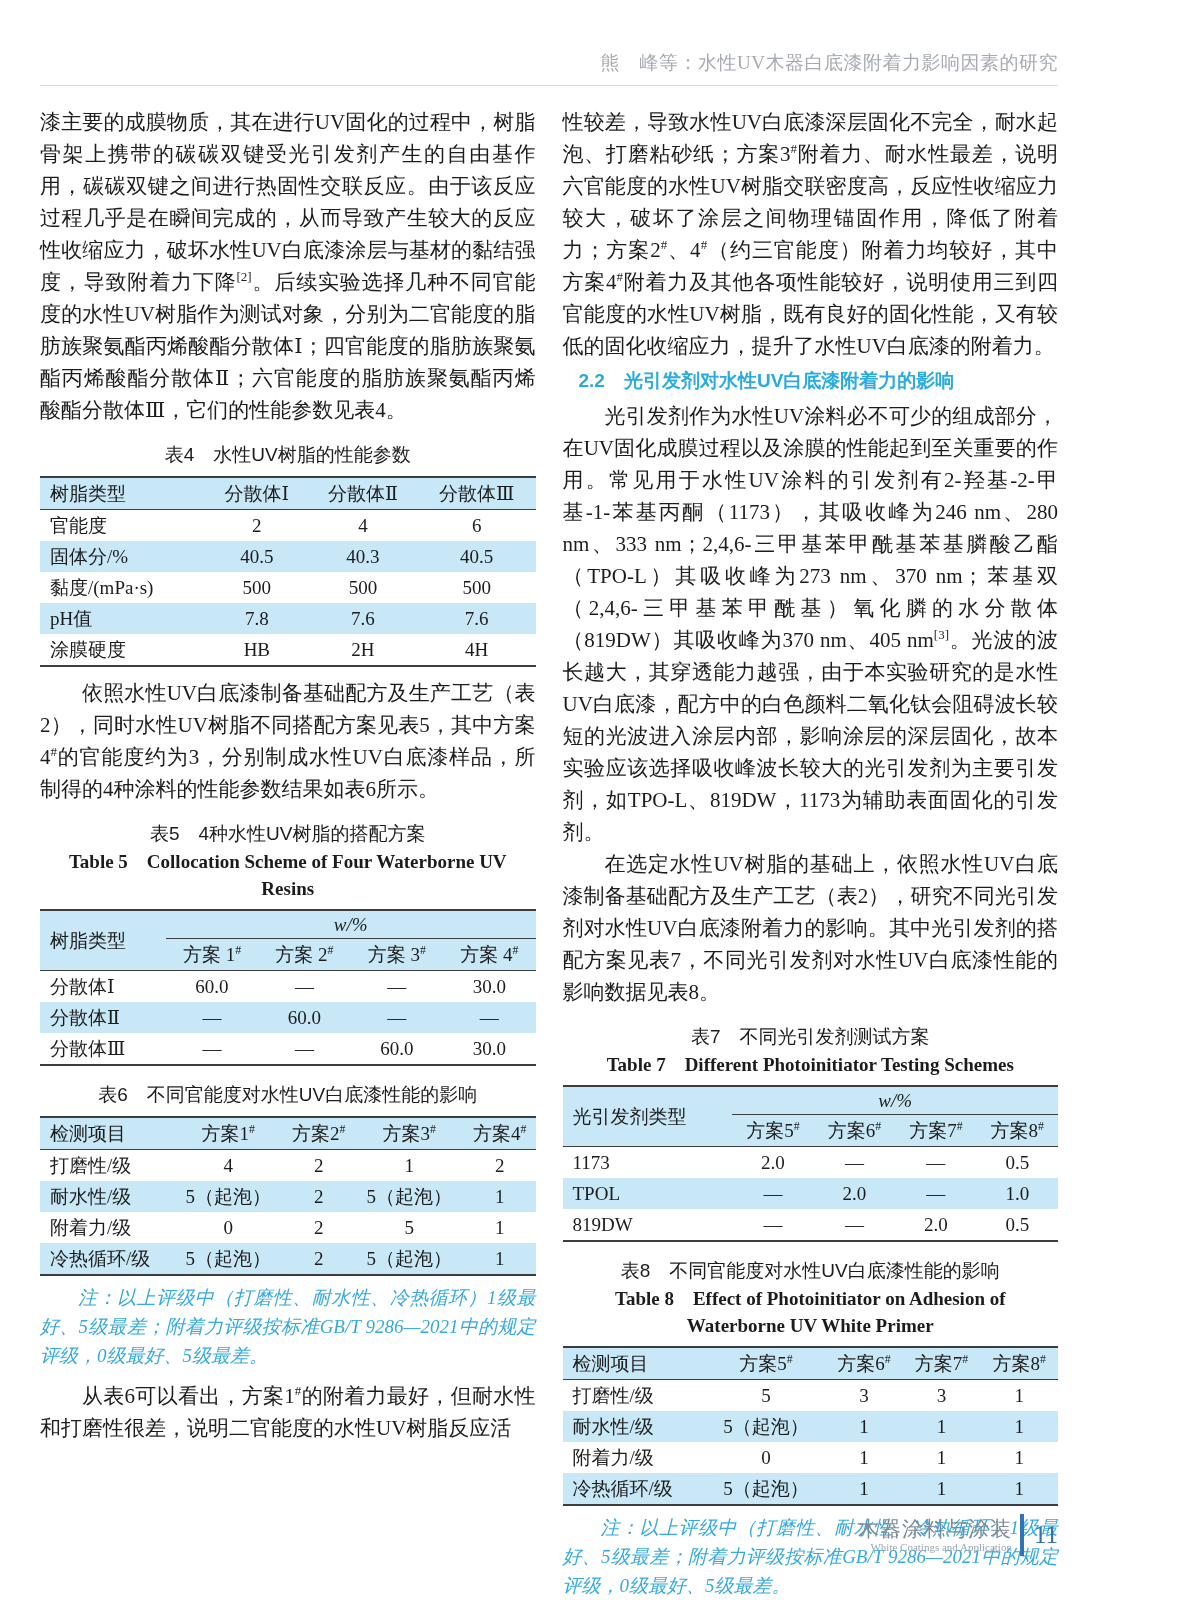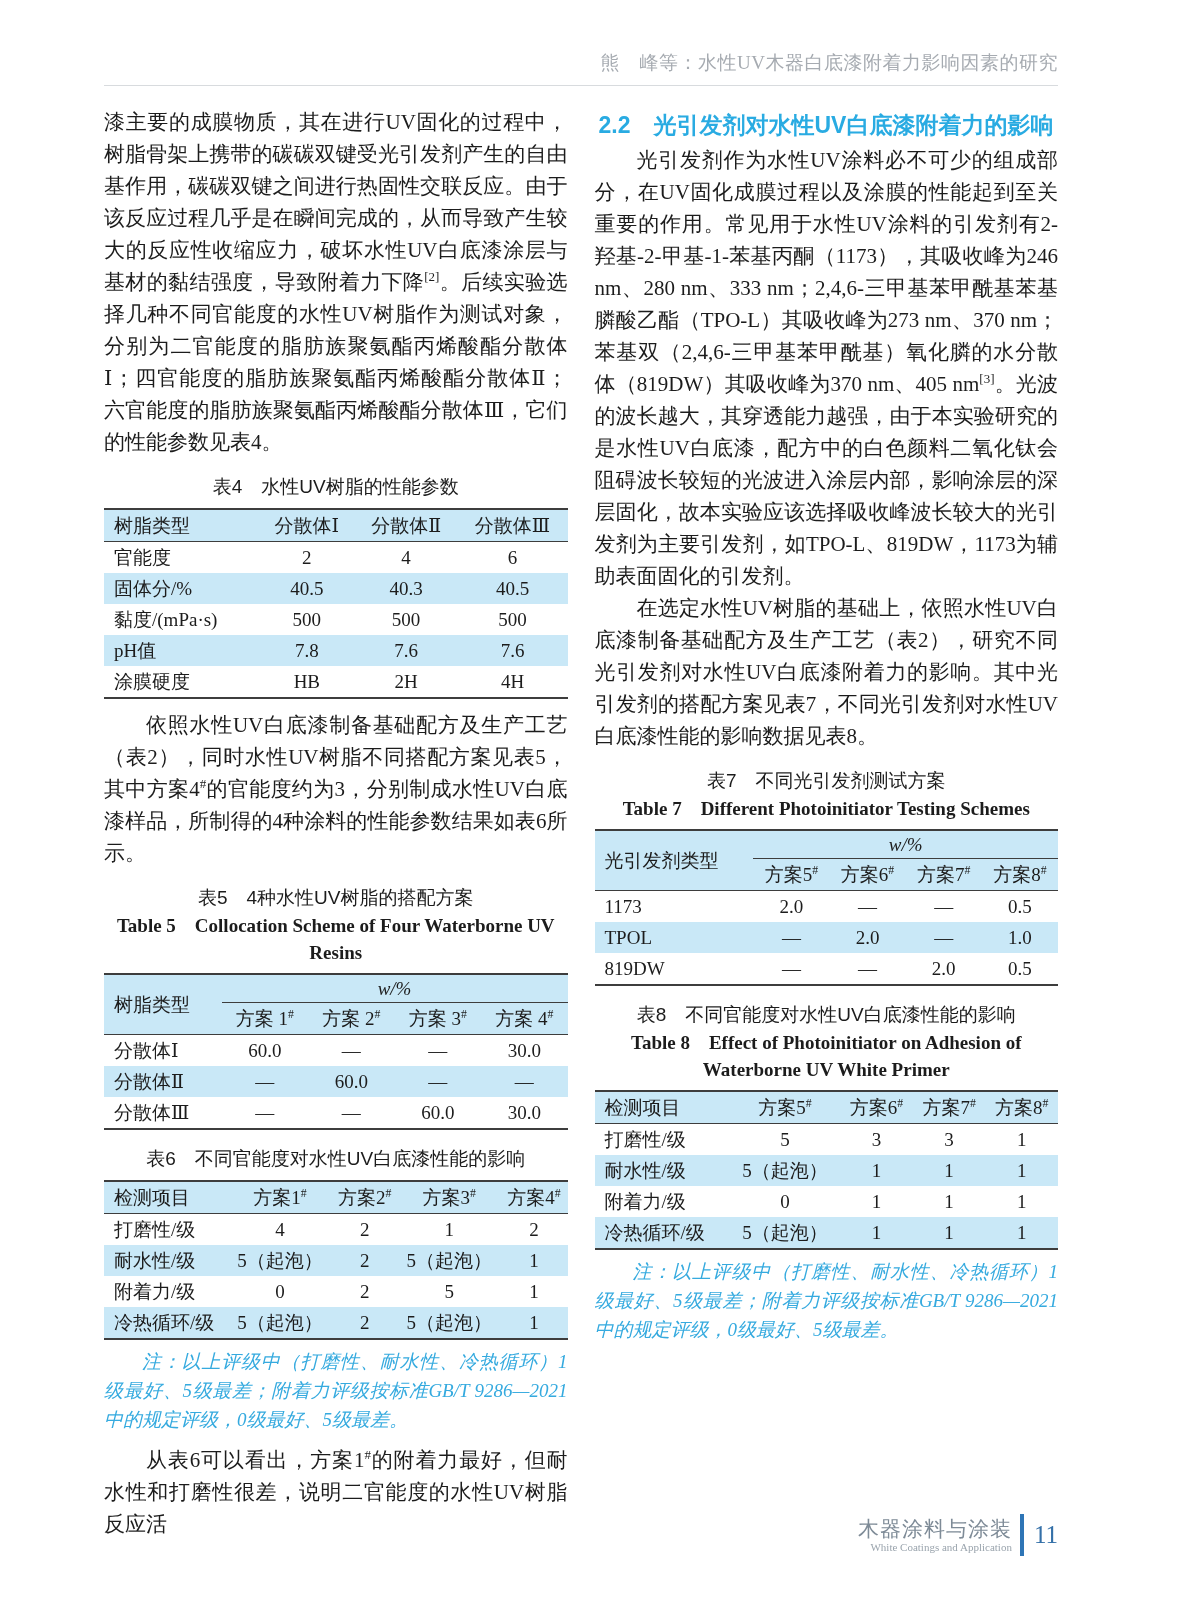--- a/index.html
+++ b/index.html
@@ -6,21 +6,21 @@
   html, body { margin: 0; padding: 0; background: #ffffff; }
   .page {
     position: relative;
     width: 1178px;
     height: 1600px;
     margin: 0 auto;
     background: #ffffff;
     overflow: hidden;
     font-family: "Liberation Serif", "DejaVu Serif", serif;
     color: var(--text, #1c1c1c);
-    padding: 0 120px 0 104px;
+    padding: 0 120px 0 40px;
   }
   
   .running-head-wrap {
     padding-top: 50px;
     padding-bottom: 9px;
     border-bottom: 1px solid var(--rule, #d8dbde);
     text-align: right;
   }
   .running-head {
     color: var(--header-gray, #a6abb1);
@@ -39,23 +39,23 @@
   }
   p.body.indent { text-indent: 2em; }
   p.body.follow { margin-top: 10px; }
 
   sup { font-size: 0.62em; vertical-align: super; line-height: 0; }
 
   .section-heading {
     color: var(--accent, #29abe2);
     font-family: "Liberation Sans", "DejaVu Sans", sans-serif;
     font-weight: bold;
-    font-size: 23px;
+    font-size: 19px;
     line-height: 32px;
-    margin: 3px 4px 3px;
+    margin: 3px 16px 3px;
   }
 
   .tbl-caption { text-align: center; margin: 14px 6px 7px; }
   .tbl-caption .zh {
     font-family: "Liberation Sans", "DejaVu Sans", sans-serif;
     font-weight: normal;
     font-size: 19px;
     line-height: 29px;
   }
   .tbl-caption .en {
@@ -267,20 +267,21 @@
             </tr>
           </tbody>
         </table>
 
       <p class="note">注：以上评级中（打磨性、耐水性、冷热循环）1级最好、5级最差；附着力评级按标准GB/T 9286—2021中的规定评级，0级最好、5级最差。</p>
 
       <p class="body indent follow">从表6可以看出，方案1<sup>#</sup>的附着力最好，但耐水性和打磨性很差，说明二官能度的水性UV树脂反应活</p>
     </div>
 
     <div class="col">
+      <p class="body">性较差，导致水性UV白底漆深层固化不完全，耐水起泡、打磨粘砂纸；方案3<sup>#</sup>附着力、耐水性最差，说明六官能度的水性UV树脂交联密度高，反应性收缩应力较大，破坏了涂层之间物理锚固作用，降低了附着力；方案2<sup>#</sup>、4<sup>#</sup>（约三官能度）附着力均较好，其中方案4<sup>#</sup>附着力及其他各项性能较好，说明使用三到四官能度的水性UV树脂，既有良好的固化性能，又有较低的固化收缩应力，提升了水性UV白底漆的附着力。</p>
 
       <h3 class="section-heading">2.2　光引发剂对水性UV白底漆附着力的影响</h3>
 
       <p class="body indent">光引发剂作为水性UV涂料必不可少的组成部分，在UV固化成膜过程以及涂膜的性能起到至关重要的作用。常见用于水性UV涂料的引发剂有2-羟基-2-甲基-1-苯基丙酮（1173），其吸收峰为246 nm、280 nm、333 nm；2,4,6-三甲基苯甲酰基苯基膦酸乙酯（TPO-L）其吸收峰为273 nm、370 nm；苯基双（2,4,6-三甲基苯甲酰基）氧化膦的水分散体（819DW）其吸收峰为370 nm、405 nm<sup>[3]</sup>。光波的波长越大，其穿透能力越强，由于本实验研究的是水性UV白底漆，配方中的白色颜料二氧化钛会阻碍波长较短的光波进入涂层内部，影响涂层的深层固化，故本实验应该选择吸收峰波长较大的光引发剂为主要引发剂，如TPO-L、819DW，1173为辅助表面固化的引发剂。</p>
 
       <p class="body indent">在选定水性UV树脂的基础上，依照水性UV白底漆制备基础配方及生产工艺（表2），研究不同光引发剂对水性UV白底漆附着力的影响。其中光引发剂的搭配方案见表7，不同光引发剂对水性UV白底漆性能的影响数据见表8。</p>
 
       <div class="tbl-caption">
         <div class="zh">表7　不同光引发剂测试方案</div>
         <div class="en">Table 7　Different Photoinitiator Testing Schemes</div>

